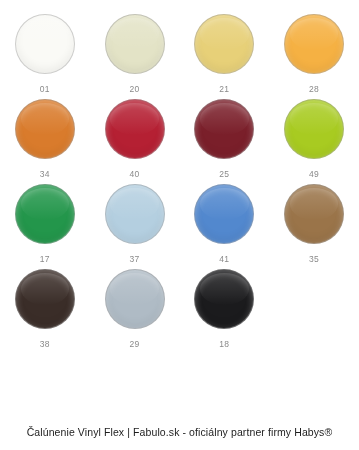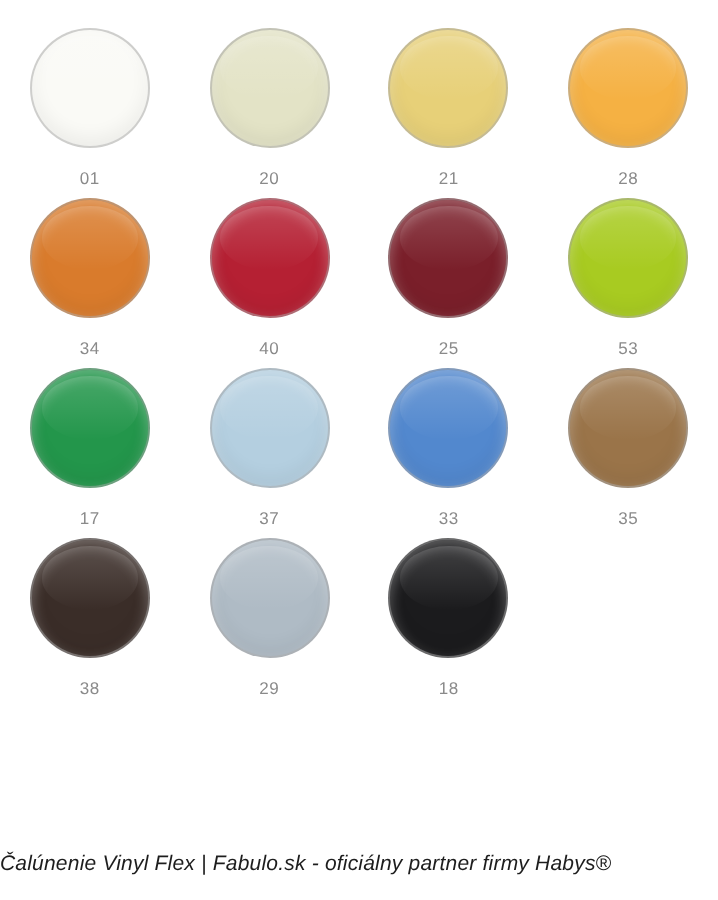--- a/index.html
+++ b/index.html
@@ -67,25 +67,25 @@
     letter-spacing: 0.3px;
     color: #8a8a8a;
     font-family: "Liberation Sans", sans-serif;
     line-height: 1;
   }
   #caption {
     position: absolute;
     left: 0;
     right: 0;
     bottom: 12px;
+    text-align: center;
     font-size: 10.5px;
     color: #1d1d1d;
     font-family: "Liberation Sans", sans-serif;
     letter-spacing: 0.1px;
-    font-style: italic;
   }
 </style>
 </head>
 <body>
 
 <div id="swatch-board">
   <div class="swatch-grid" id="swatch-grid">
       <div class="swatch-cell">
         <div class="swatch-disc" style="background: rgb(250, 250, 246);"></div>
         <div class="swatch-code">01</div>
@@ -109,33 +109,33 @@
       <div class="swatch-cell">
         <div class="swatch-disc" style="background: rgb(181, 32, 51);"></div>
         <div class="swatch-code">40</div>
       </div>
       <div class="swatch-cell">
         <div class="swatch-disc" style="background: rgb(122, 31, 42);"></div>
         <div class="swatch-code">25</div>
       </div>
       <div class="swatch-cell">
         <div class="swatch-disc" style="background: rgb(168, 203, 33);"></div>
-        <div class="swatch-code">53</div>
+        <div class="swatch-code">49</div>
       </div>
       <div class="swatch-cell">
         <div class="swatch-disc" style="background: rgb(35, 150, 75);"></div>
         <div class="swatch-code">17</div>
       </div>
       <div class="swatch-cell">
         <div class="swatch-disc" style="background: rgb(180, 207, 224);"></div>
         <div class="swatch-code">37</div>
       </div>
       <div class="swatch-cell">
         <div class="swatch-disc" style="background: rgb(82, 136, 206);"></div>
-        <div class="swatch-code">33</div>
+        <div class="swatch-code">41</div>
       </div>
       <div class="swatch-cell">
         <div class="swatch-disc" style="background: rgb(154, 116, 73);"></div>
         <div class="swatch-code">35</div>
       </div>
       <div class="swatch-cell">
         <div class="swatch-disc" style="background: rgb(58, 45, 40);"></div>
         <div class="swatch-code">38</div>
       </div>
       <div class="swatch-cell">

